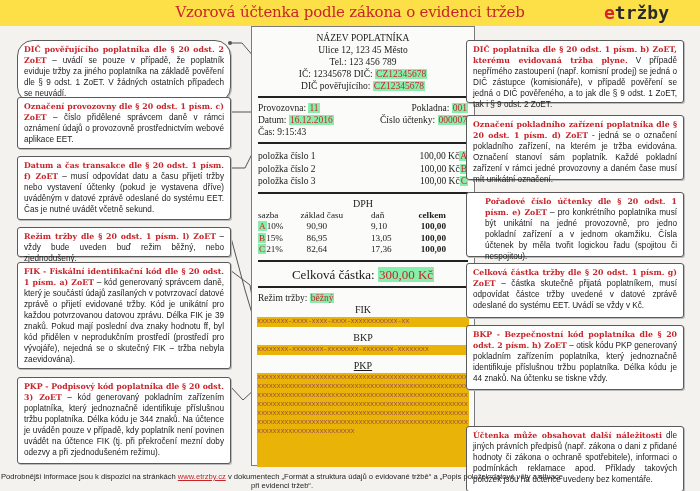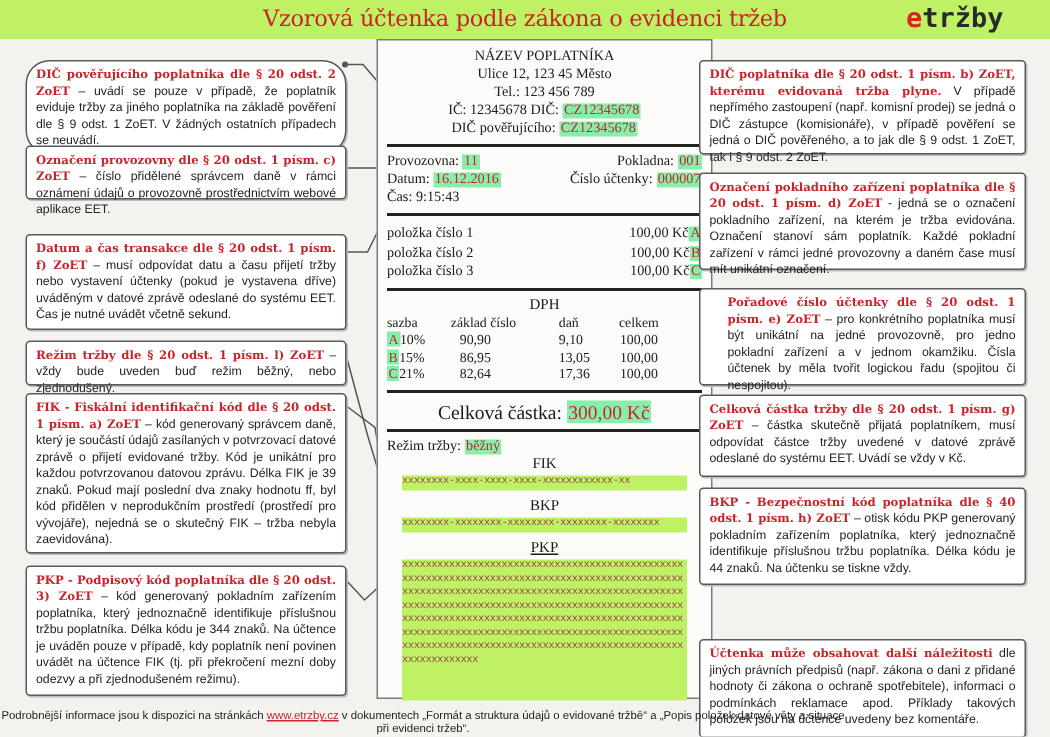--- a/index.html
+++ b/index.html
@@ -5,21 +5,21 @@
   * { box-sizing: border-box; margin: 0; padding: 0; }
   html, body { width: 700px; height: 491px; overflow: hidden; }
   body {
     background: #f4f2ee;
     font-family: "Liberation Sans", sans-serif;
     color: #222;
     position: relative;
   }
   .header {
     position: absolute; left: 0; top: 0; width: 700px; height: 26px;
-    background: #bef264;
+    background: #fde047;
   }
   .title {
     position: absolute; left: 130px; top: 3px; width: 440px; text-align: center;
     font-family: "DejaVu Serif", serif; font-size: 15px; color: #c8252b; font-weight: normal;
     letter-spacing: -0.2px;
   }
   .logo {
     position: absolute; left: 604px; top: 2px;
     font-family: "DejaVu Sans Mono", monospace; font-size: 18px; font-weight: bold; color: #2a2a2a;
   }
@@ -52,26 +52,26 @@
   }
   .receipt .c { text-align: center; line-height: 12px; }
   .receipt .hlv { background: #86efac; color: #c8252b; padding: 0 1px; }
   .receipt .rule { height: 2px; background: #222; margin: 4px 6px; }
   .r-row { display: flex; justify-content: space-between; padding: 0 6px; line-height: 12px; }
   .items .r-row { line-height: 12.5px; }
   .dph-head { text-align: center; font-size: 10px; margin-top: 3px; line-height: 12px; }
   .dph { width: 188px; margin: 0 6px; border-collapse: collapse; font-size: 9.2px; }
   .dph td { padding: 0; line-height: 11.5px; }
   .dph td.n { text-align: left; padding-left: 4px; }
-  .dph td.r { text-align: center; }
+  .dph td.r { text-align: right; font-weight: bold; }
   .total {
     text-align: center; font-size: 13px; font-weight: normal; line-height: 18px;
   }
   .code {
-    margin: 1px 16px; background: #bef264; color: #9a4a4a;
+    margin: 1px 5px; background: #eab308; color: #9a4a4a;
     font-family: "Liberation Mono", monospace; font-size: 7px; line-height: 9px;
     word-break: break-all; letter-spacing: -0.3px; overflow: hidden;
   }
   .pkp-code { height: 94px; }
   svg.lines { position: absolute; left: 0; top: 0; pointer-events: none; }
   .footer {
     position: absolute; left: 0; top: 472px; width: 564px; text-align: center;
     font-size: 7.6px; color: #222;
   }
   .footer a { color: #c8252b; text-decoration: underline; }
@@ -109,21 +109,21 @@
       <circle cx="466" cy="117" r="2"></circle>
       <circle cx="466" cy="195" r="2"></circle>
     <circle cx="466" cy="266" r="2"></circle>
       <circle cx="466" cy="327" r="2"></circle>
   </g>
 </svg>
 
 <div class="box" style="left:17px; top:40px; width:214px; height:63px;border-radius:16px;">
   <span class="hl">DIČ pověřujícího poplatníka dle § 20 odst. 2 ZoET</span><span> – uvádí se pouze v případě, že poplatník eviduje tržby za jiného poplatníka na základě pověření dle § 9 odst. 1 ZoET. V žádných ostatních případech se neuvádí.</span>
 </div>
-<div class="box" style="left:17px; top:97px; width:214px; height:36px;">
+<div class="box" style="left:17px; top:97px; width:214px; height:52px;">
   <span class="hl">Označení provozovny dle § 20 odst. 1 písm. c) ZoET</span><span> – číslo přidělené správcem daně v rámci oznámení údajů o provozovně prostřednictvím webové aplikace EET.</span>
 </div>
 <div class="box" style="left:17px; top:156px; width:214px; height:64px;">
   <span class="hl">Datum a čas transakce dle § 20 odst. 1 písm. f) ZoET</span><span> – musí odpovídat datu a času přijetí tržby nebo vystavení účtenky (pokud je vystavena dříve) uváděným v datové zprávě odeslané do systému EET. Čas je nutné uvádět včetně sekund.</span>
 </div>
 <div class="box" style="left:17px; top:227px; width:214px; height:30px;">
   <span class="hl">Režim tržby dle § 20 odst. 1 písm. l) ZoET</span><span> – vždy bude uveden buď režim běžný, nebo zjednodušený.</span>
 </div>
 <div class="box" style="left:17px; top:262px; width:214px; height:107px;">
   <span class="hl">FIK - Fiskální identifikační kód dle § 20 odst. 1 písm. a) ZoET</span><span> – kód generovaný správcem daně, který je součástí údajů zasílaných v potvrzovací datové zprávě o přijetí evidované tržby. Kód je unikátní pro každou potvrzovanou datovou zprávu. Délka FIK je 39 znaků. Pokud mají poslední dva znaky hodnotu ff, byl kód přidělen v neprodukčním prostředí (prostředí pro vývojáře), nejedná se o skutečný FIK – tržba nebyla zaevidována).</span>
@@ -164,21 +164,21 @@
         <span>položka číslo 3</span>
         <span><span>100,00 Kč</span><span class="hlv">C</span></span>
       </div>
   </div>
   <div class="rule"></div>
   <div class="dph-head">DPH</div>
   <table class="dph">
     <tbody>
         <tr>
       <td>sazba</td>
-      <td class="n">základ číslo</td>
+      <td class="n">základ času</td>
       <td class="n">daň</td>
       <td class="r">celkem</td>
     </tr>
     <tr>
       <td><span class="hlv">A</span><span>10%</span></td>
       <td class="n" style="padding-left:10px;">90,90</td>
       <td class="n">9,10</td>
       <td class="r">100,00</td>
     </tr>
     <tr>
@@ -215,21 +215,21 @@
 <div class="box" style="left:466px; top:115px; width:218px; height:65px;">
   <span class="hl">Označení pokladního zařízení poplatníka dle § 20 odst. 1 písm. d) ZoET</span><span> - jedná se o označení pokladního zařízení, na kterém je tržba evidována. Označení stanoví sám poplatník. Každé pokladní zařízení v rámci jedné provozovny a daném čase musí mít unikátní označení.</span>
 </div>
 <div class="box" style="left:466px; top:192px; width:218px; height:65px;padding-left:18px;">
   <span class="hl">Pořadové číslo účtenky dle § 20 odst. 1 písm. e) ZoET</span><span> – pro konkrétního poplatníka musí být unikátní na jedné provozovně, pro jedno pokladní zařízení a v jednom okamžiku. Čísla účtenek by měla tvořit logickou řadu (spojitou či nespojitou).</span>
 </div>
 <div class="box" style="left:466px; top:263px; width:218px; height:55px;">
   <span class="hl">Celková částka tržby dle § 20 odst. 1 písm. g) ZoET</span><span> – částka skutečně přijatá poplatníkem, musí odpovídat částce tržby uvedené v datové zprávě odeslané do systému EET. Uvádí se vždy v Kč.</span>
 </div>
 <div class="box" style="left:466px; top:325px; width:218px; height:65px;">
-  <span class="hl">BKP - Bezpečnostní kód poplatníka dle § 40 odst. 1 písm. h) ZoET</span><span> – otisk kódu PKP generovaný pokladním zařízením poplatníka, který jednoznačně identifikuje příslušnou tržbu poplatníka. Délka kódu je 44 znaků. Na účtenku se tiskne vždy.</span>
+  <span class="hl">BKP - Bezpečnostní kód poplatníka dle § 20 odst. 2 písm. h) ZoET</span><span> – otisk kódu PKP generovaný pokladním zařízením poplatníka, který jednoznačně identifikuje příslušnou tržbu poplatníka. Délka kódu je 44 znaků. Na účtenku se tiskne vždy.</span>
 </div>
 <div class="box" style="left:466px; top:397px; width:218px; height:66px;margin-top:29px;">
   <span class="hl">Účtenka může obsahovat další náležitosti</span><span> dle jiných právních předpisů (např. zákona o dani z přidané hodnoty či zákona o ochraně spotřebitele), informaci o podmínkách reklamace apod. Příklady takových položek jsou na účtence uvedeny bez komentáře.</span>
 </div>
 
 <div class="footer">
   <span>Podrobnější informace jsou k dispozici na stránkách </span><a>www.etrzby.cz</a><span> v dokumentech „Formát a struktura údajů o evidované tržbě“ a „Popis položek datové věty a situace při evidenci tržeb“.</span>
 </div>
 
 </body></html>

